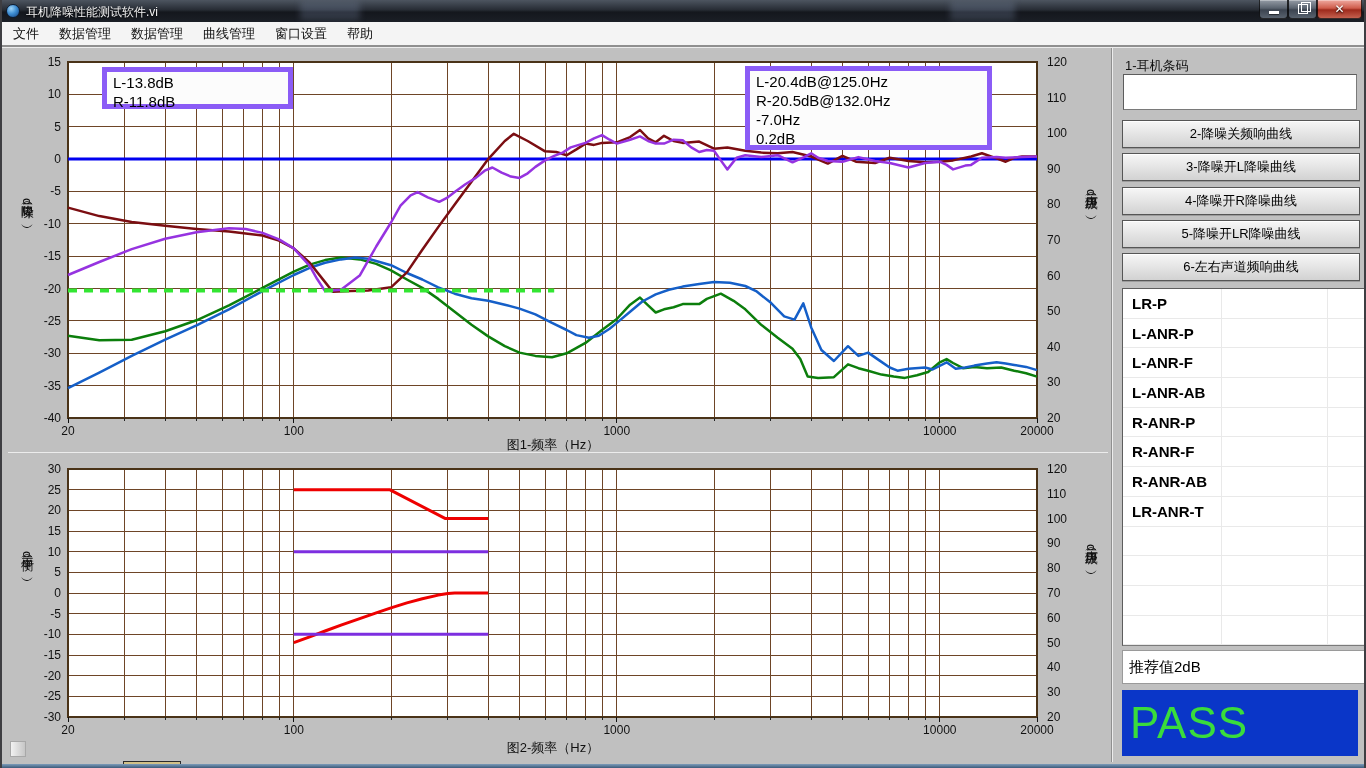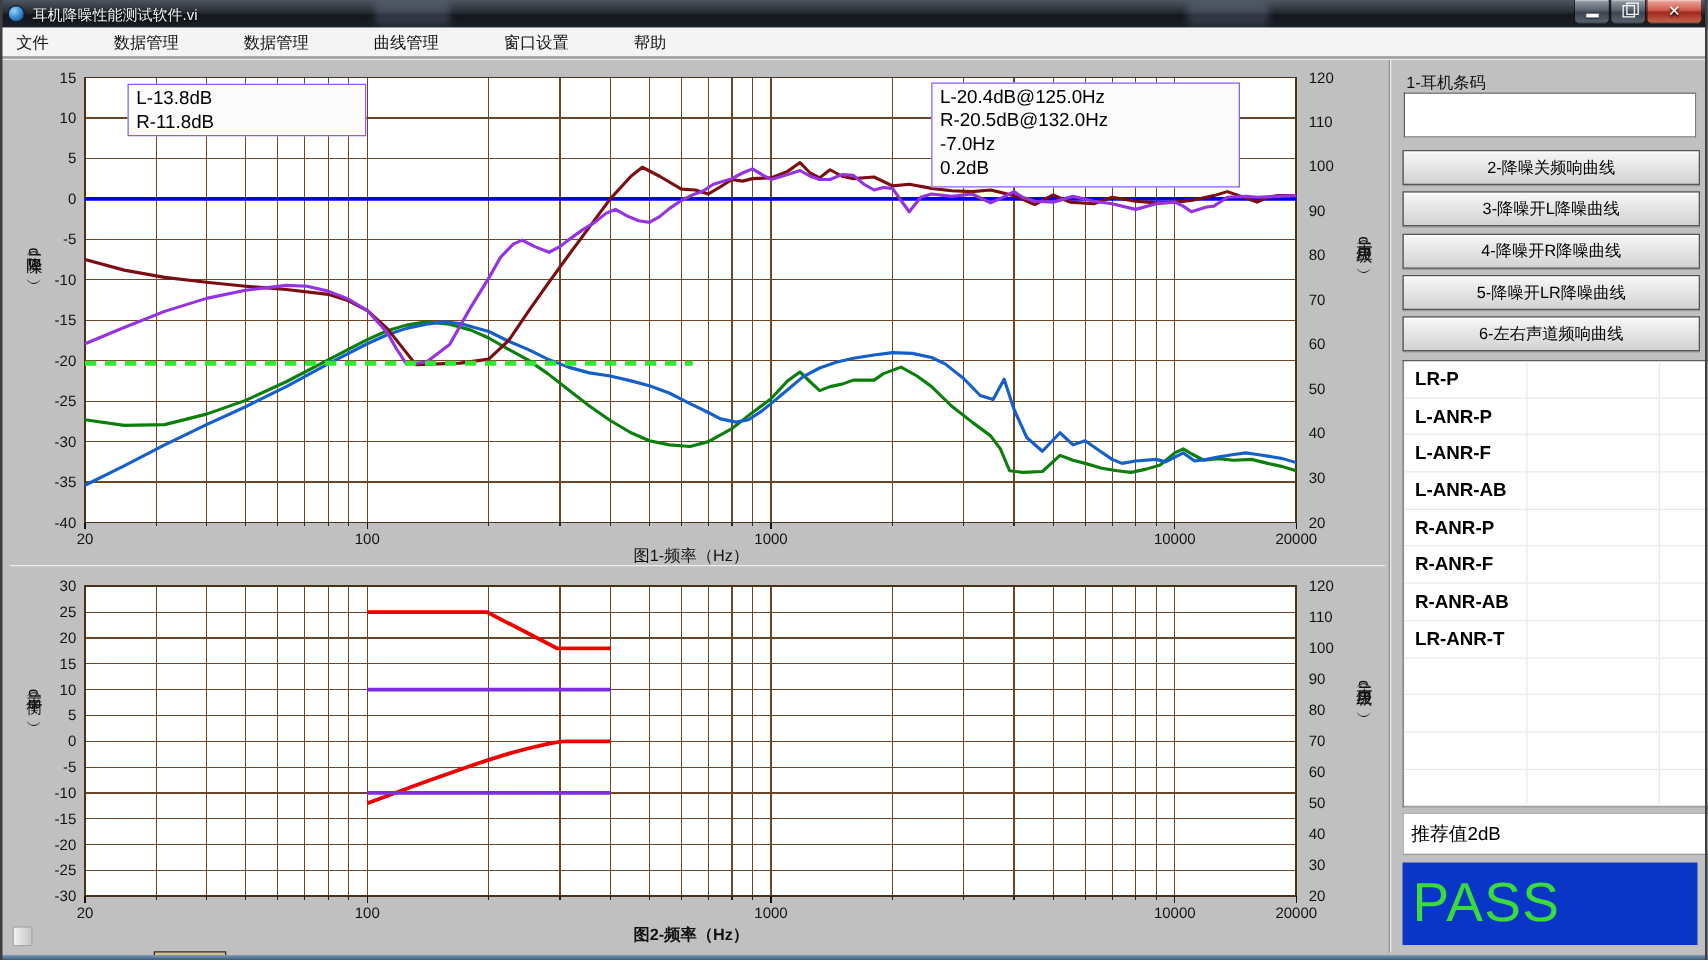--- a/index.html
+++ b/index.html
@@ -17,36 +17,36 @@
   .wbtn{height:19px;border:1px solid rgba(0,0,0,.75);border-top:none;box-sizing:border-box;
     border-radius:0 0 4px 4px;display:flex;align-items:center;justify-content:center;
     color:#fff;font-size:10px;box-shadow:inset 0 1px 0 rgba(255,255,255,.35);}
   .wbtn.min,.wbtn.restore{width:29px;background:linear-gradient(#959ca6,#5a636f 45%,#3c4450 55%,#58626e);}
   .wbtn.close{width:45px;background:linear-gradient(#efa9a0,#cf5c4c 45%,#9e2a1c 55%,#c4604e);}
   .glyph-min{width:10px;height:3px;background:#fff;margin-top:6px;box-shadow:0 1px 1px #00000088;}
   .glyph-restore{width:8px;height:8px;border:1px solid #fff;position:relative;background:transparent;}
   .glyph-restore:before{content:"";position:absolute;left:2px;top:-3px;width:8px;height:8px;border:1px solid #fff;}
   .glyph-x{font-weight:bold;font-size:12px;text-shadow:0 1px 2px #000;}
   .menubar{position:absolute;left:1px;top:22px;width:1364px;height:23px;background:#f4f4f4;
-    border-bottom:1px solid #8f8f8f;display:flex;align-items:center;gap:32px;}
+    border-bottom:1px solid #8f8f8f;display:flex;align-items:center;}
   .menu-item{font-size:13px;color:#111;padding:0 10px;height:23px;line-height:23px;}
   .menu-item:first-child{margin-left:2px;}
   .window-edge-l,.window-edge-r{position:absolute;top:0;width:2px;height:768px;background:#3e3e42;}
   .window-edge-l{left:0;} .window-edge-r{right:0;}
   .bottom-edge{position:absolute;left:0;top:764px;width:1366px;height:4px;
     background:linear-gradient(#7c9cba,#3d5b7a);}
   .groove-h{position:absolute;height:0;border-top:1px solid #8f8f8f;border-bottom:1px solid #ececec;}
   .groove-v{position:absolute;width:0;border-left:1px solid #8f8f8f;border-right:1px solid #ececec;}
   
   .chart-panel{position:absolute;background:#c0c0c0;}
   svg text.tick{font-family:"Liberation Sans","DejaVu Sans",sans-serif;font-size:12px;fill:#111;}
   .vlabel{position:absolute;writing-mode:vertical-rl;text-orientation:mixed;
     font-size:13px;color:#111;letter-spacing:1px;}
   .xlabel{position:absolute;font-size:13px;color:#111;transform:translateX(-50%);}
-  .annot{position:absolute;background:#fcfcfc;border:1px solid #8b5cf6;
+  .annot{position:absolute;background:#fcfcfc;border:5px solid #8b5cf6;
     font-size:15px;line-height:19px;color:#000;padding:1px 8px 1px 6px;box-sizing:border-box;}
   
   .sb-label{position:absolute;font-size:13px;color:#111;}
   .sb-input{position:absolute;background:#fff;border:1px solid #7a7a7a;box-sizing:border-box;
     border-top-color:#5d5d5d;border-left-color:#5d5d5d;font-size:14px;padding:2px 4px;}
   .sb-btn{position:absolute;width:236px;height:26px;border:1px solid #565656;border-radius:0;
     background:linear-gradient(#f7f7f7,#d2d2d2);box-shadow:inset 0 1px 0 #ffffff,0 1px 0 #9c9c9c;
     font-size:13px;color:#000;display:flex;align-items:center;justify-content:center;
     font-family:"Liberation Sans","DejaVu Sans",sans-serif;}
   .sb-table{position:absolute;background:#fff;border:1px solid #7a7a7a;box-sizing:border-box;
@@ -322,21 +322,21 @@
       <text x="285.8" y="279" text-anchor="middle" class="tick">100</text>
       <line x1="608.8" y1="262" x2="608.8" y2="267" stroke="#111" shape-rendering="crispEdges"></line>
       <text x="608.8" y="279" text-anchor="middle" class="tick">1000</text>
       <line x1="931.8" y1="262" x2="931.8" y2="267" stroke="#111" shape-rendering="crispEdges"></line>
       <text x="931.8" y="279" text-anchor="middle" class="tick">10000</text>
       <line x1="1029.0" y1="262" x2="1029.0" y2="267" stroke="#111" shape-rendering="crispEdges"></line>
       <text x="1029.0" y="279" text-anchor="middle" class="tick">20000</text>
     </svg>
   <div class="vlabel" style="left:10px;top:93px;">平衡（dB）</div>
   <div class="vlabel" style="left:1074px;top:85px;">声压级（dB）</div>
-  <div class="xlabel" style="left:545px;top:284px;font-weight:bold;">图2-频率（Hz）</div>
+  <div class="xlabel" style="left:545px;top:284px;">图2-频率（Hz）</div>
 </div>
 
 <div class="sb-label" style="left:1125px;top:57px;">1-耳机条码</div>
 <input class="sb-input" style="left: 1123px; top: 74px; width: 234px; height: 36px;" value="">
 
 <div class="sb-btn" style="left:1122px;top:120px;">2-降噪关频响曲线</div>
 <div class="sb-btn" style="left:1122px;top:153px;">3-降噪开L降噪曲线</div>
 <div class="sb-btn" style="left:1122px;top:187px;">4-降噪开R降噪曲线</div>
 <div class="sb-btn" style="left:1122px;top:220px;">5-降噪开LR降噪曲线</div>
 <div class="sb-btn" style="left:1122px;top:253px;">6-左右声道频响曲线</div>

